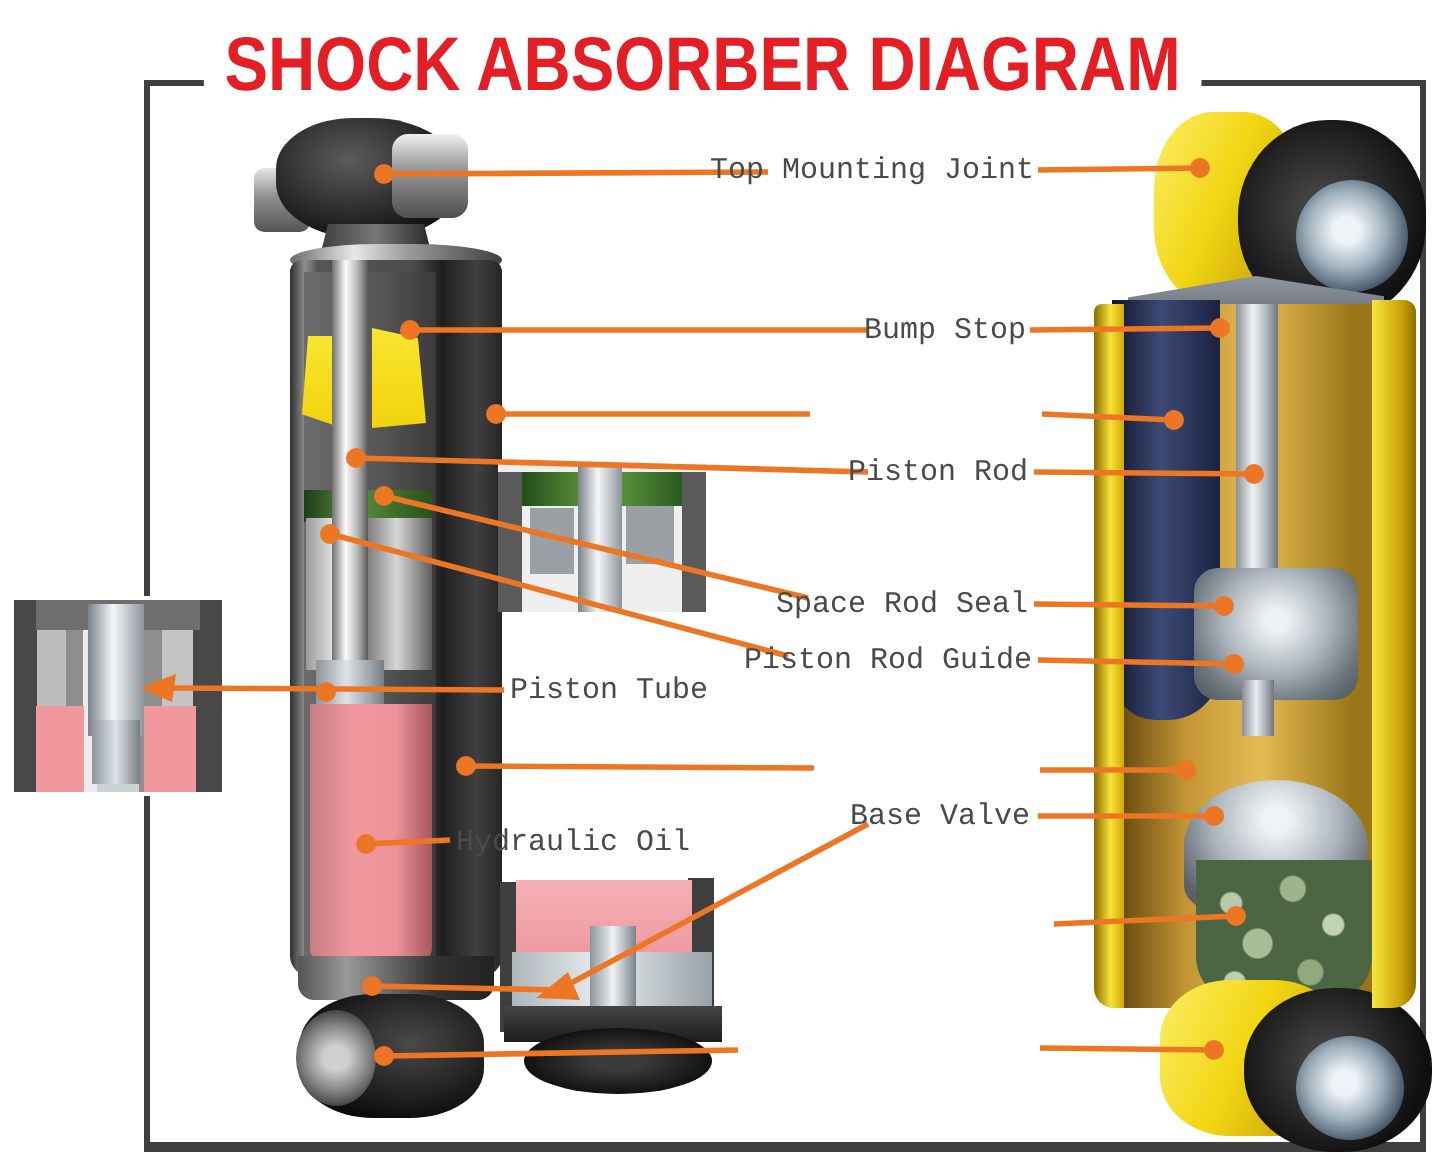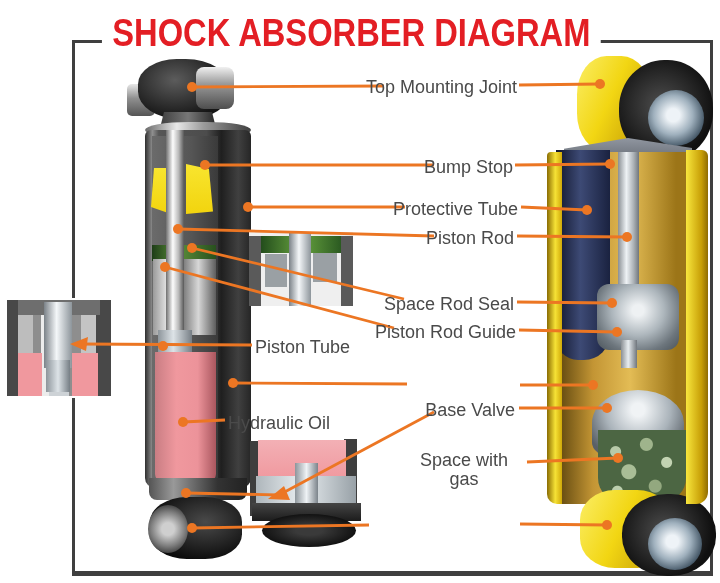--- a/index.html
+++ b/index.html
@@ -4,22 +4,22 @@
 <style>
   html,body{margin:0;padding:0;background:#ffffff;}
   .canvas{position:relative;width:720px;height:583px;background:#fff;overflow:hidden;
           font-family:"Liberation Sans",sans-serif;}
   .frame{position:absolute;left:72px;top:40px;width:635px;height:528px;
          border:3px solid var(--c-frame_border,#3f3f3f);border-bottom-width:5px;z-index:0;}
   .title{position:absolute;top:12px;left:50%;transform:translateX(-51.5%) scaleX(.86);
          z-index:7;background:#fff;padding:0 12px;white-space:nowrap;
          font-size:38px;font-weight:800;letter-spacing:0px;
          color:var(--c-title_red,#e31e24);}
-  .label{position:absolute;z-index:6;font-size:18px;white-space:nowrap;
-         color:var(--c-label_text,#4a4a4a);}
+  .label{position:absolute;z-index:6;font-size:15px;white-space:nowrap;
+         color:var(--c-label_text,#4a4a4a);font-family:Liberation Mono, monospace;}
   .label.gas{width:118px;text-align:center;white-space:normal;line-height:19px;}
   .part{position:absolute;}
   svg.leads{position:absolute;left:0;top:0;z-index:5;}
   .lead{stroke:var(--c-leader_orange,#ec7623);stroke-width:2.8;fill:none;}
   .dot{fill:var(--c-leader_orange,#ec7623);}
   .arrow{fill:var(--c-leader_orange,#ec7623);}
   .inset{position:absolute;z-index:2;}
   .z1{z-index:1;} .z2{z-index:2;}
 </style>
 </head>
@@ -141,24 +141,22 @@
     <circle class="dot" cx="192" cy="528" r="5"></circle>
       <circle class="dot" cx="607" cy="525" r="5"></circle>
     <polygon class="arrow" points="70,344 88,337 86,351"></polygon>
     <polygon class="arrow" points="268,499 284,486 290,500"></polygon>
   </svg>
 
   <div class="title">SHOCK ABSORBER DIAGRAM</div>
 
   <div class="label" style="right:203px;top:77px">Top Mounting Joint</div>
   <div class="label" style="right:207px;top:157px">Bump Stop</div>
-  <div class="label" style="right:202px;top:199px">Protective Tube</div>
   <div class="label" style="right:206px;top:228px">Piston Rod</div>
   <div class="label" style="right:206px;top:294px">Space Rod Seal</div>
   <div class="label" style="right:204px;top:322px">Piston Rod Guide</div>
   <div class="label" style="left:255px;top:337px">Piston Tube</div>
   <div class="label" style="right:205px;top:400px">Base Valve</div>
   <div class="label" style="left:228px;top:413px">Hydraulic Oil</div>
   <div class="label gas" style="left:405px;top:451px">
-    <div>Space with gas</div>
   </div>
 
 </div>
 
 </body></html>

